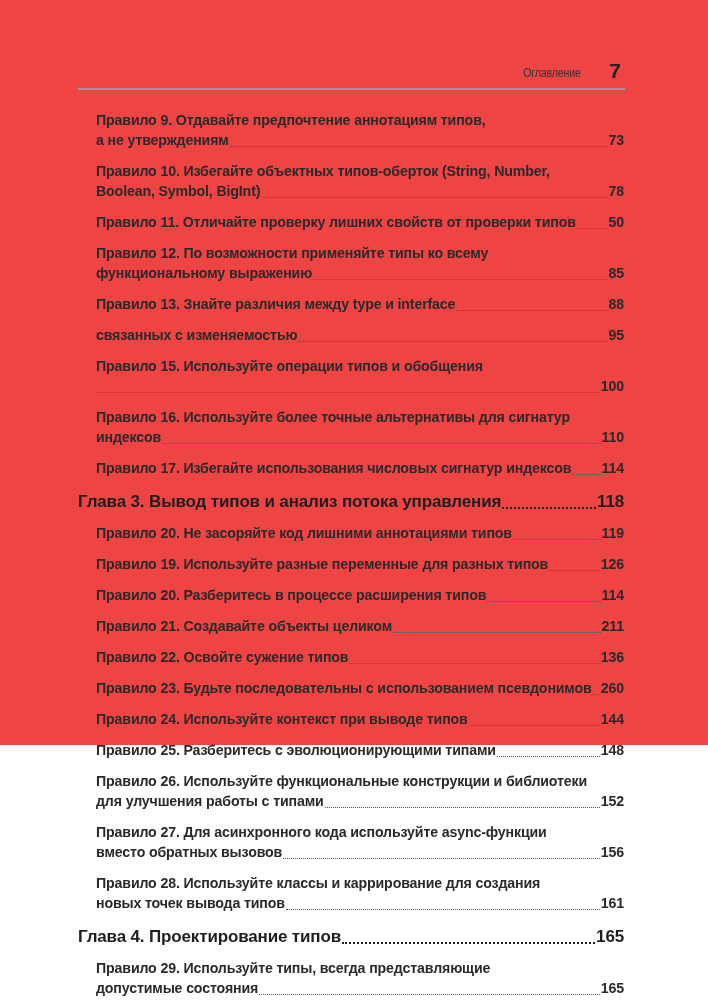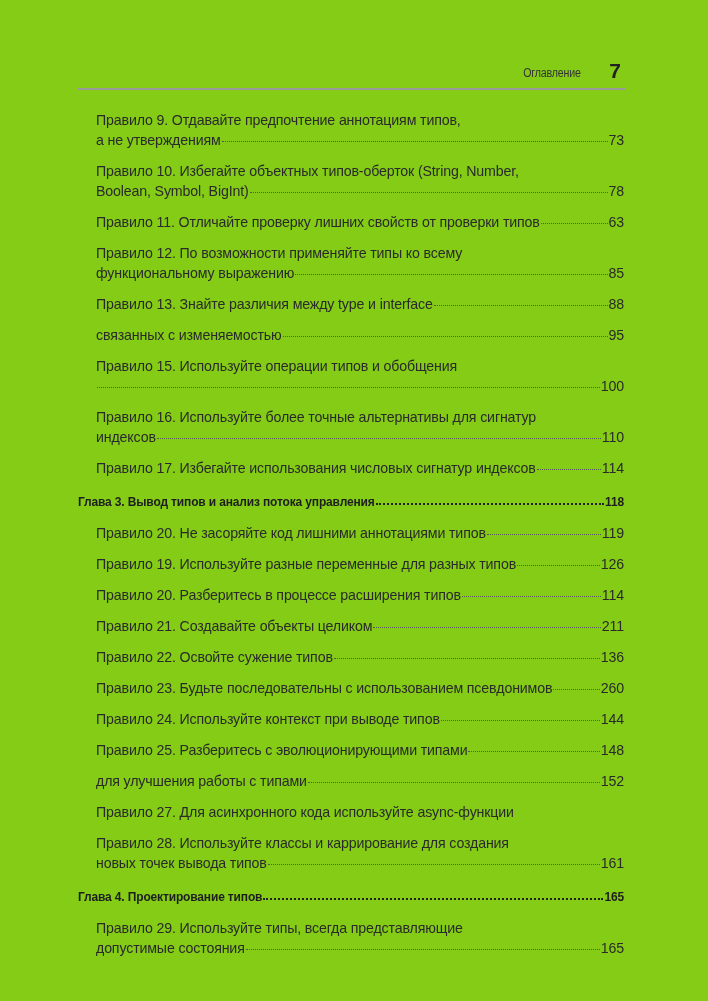--- a/index.html
+++ b/index.html
@@ -11,22 +11,22 @@
       width: 708px;
       height: 1001px;
       position: relative;
       overflow: hidden;
       font-family: "Liberation Sans", "DejaVu Sans", sans-serif;
       color: #2a2a2a;
     }
     .page {
       position: absolute;
       left: 0; top: 0;
-      width: 708px; height: 1001px;
-      background: #84cc16;
+      width: 708px; height: 745px;
+      background: #ef4444;
     }
     .running-header {
       position: absolute;
       left: 78px;
       top: 60px;
       width: 547px;
       height: 28px;
       border-bottom: 2px solid #9a9a9a;
     }
     .running-header .section {
@@ -52,51 +52,52 @@
       left: 78px;
       top: 110px;
       width: 546px;
     }
     .entry {
       position: relative;
       font-size: 14.2px;
       line-height: 20px;
       margin-bottom: 11px;
       letter-spacing: -0.15px;
+      font-weight: bold;
     }
     .entry.rule {
       margin-left: 18px;
     }
     .entry .first {
       display: block;
       white-space: nowrap;
     }
     .entry .last-line {
       display: flex;
-      align-items: flex-start;
+      align-items: flex-end;
       white-space: nowrap;
     }
     .entry .leader {
       flex: 1 1 auto;
       overflow: hidden;
       margin: 0 1px;
       height: 14px;
       border-bottom: 1.5px dotted #555;
       position: relative;
       top: -3px;
     }
     .entry .page {
       position: static;
       width: auto; height: auto;
       background: none;
       flex: 0 0 auto;
     }
     .entry.chapter {
       font-weight: bold;
-      font-size: 12px;
+      font-size: 17px;
       margin-top: 14px;
       margin-bottom: 11px;
       color: #1e1e1e;
     }
     .entry.chapter .leader {
       border-bottom: 2px dotted #222;
     }
   </style>
 </head>
 <body>
@@ -121,21 +122,21 @@
         <div class="last-line">
           <span class="text">Boolean, Symbol, BigInt)</span>
           <span class="leader"></span>
           <span class="page">78</span>
         </div>
       </div>
       <div class="entry rule">
         <div class="last-line">
           <span class="text">Правило 11. Отличайте проверку лишних свойств от проверки типов</span>
           <span class="leader"></span>
-          <span class="page">63</span>
+          <span class="page">50</span>
         </div>
       </div>
       <div class="entry rule">
         <span class="first">Правило 12. По возможности применяйте типы ко всему</span>
         <div class="last-line">
           <span class="text">функциональному выражению</span>
           <span class="leader"></span>
           <span class="page">85</span>
         </div>
       </div>
@@ -232,28 +233,34 @@
         </div>
       </div>
       <div class="entry rule">
         <div class="last-line">
           <span class="text">Правило 25. Разберитесь с эволюционирующими типами</span>
           <span class="leader"></span>
           <span class="page">148</span>
         </div>
       </div>
       <div class="entry rule">
+        <span class="first">Правило 26. Используйте функциональные конструкции и библиотеки</span>
         <div class="last-line">
           <span class="text">для улучшения работы с типами</span>
           <span class="leader"></span>
           <span class="page">152</span>
         </div>
       </div>
       <div class="entry rule">
         <span class="first">Правило 27. Для асинхронного кода используйте async-функции</span>
+        <div class="last-line">
+          <span class="text">вместо обратных вызовов</span>
+          <span class="leader"></span>
+          <span class="page">156</span>
+        </div>
       </div>
       <div class="entry rule">
         <span class="first">Правило 28. Используйте классы и каррирование для создания</span>
         <div class="last-line">
           <span class="text">новых точек вывода типов</span>
           <span class="leader"></span>
           <span class="page">161</span>
         </div>
       </div>
       <div class="entry chapter">

